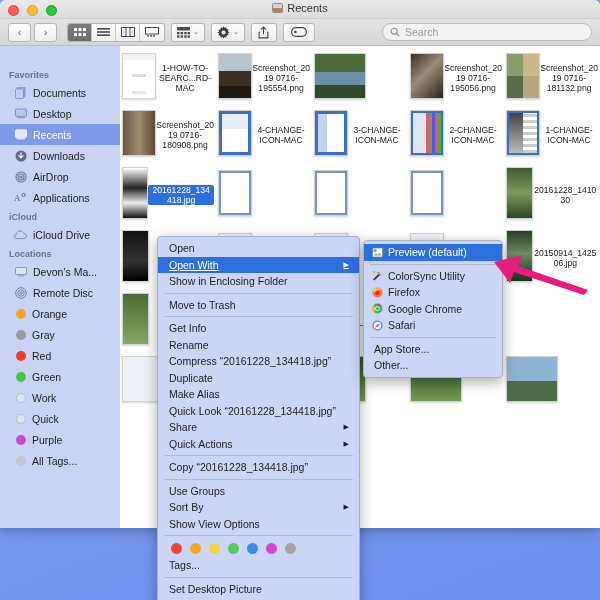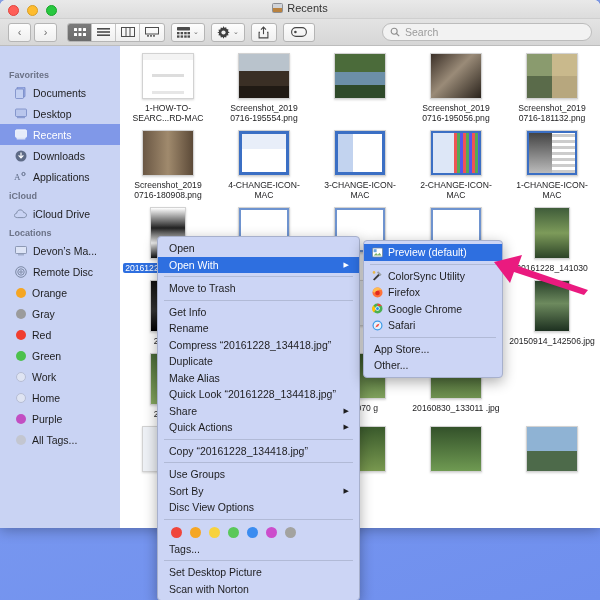--- a/index.html
+++ b/index.html
@@ -156,21 +156,21 @@
     background: #ffffff;
     position: relative;
     overflow: hidden;
     padding: 4px 0 0 0;
   }
   .grid-row { display: flex; }
   .file-cell {
     width: 96px;
     padding: 3px 2px 4px 2px;
     display: flex;
-    flex-direction: column;
+    flex-direction: row;
     align-items: center;
   }
   .thumb {
     width: 52px; height: 46px;
     background: #fff;
     border: 1px solid #d2d2d2;
     box-shadow: 0 1px 2px rgba(0,0,0,.16);
     display: flex; align-items: center; justify-content: center;
     overflow: hidden;
     margin-bottom: 4px;
@@ -206,21 +206,21 @@
     color: #1d1d1f;
     z-index: 40;
   }
   .mi {
     height: 16.5px;
     display: flex; align-items: center;
     padding: 0 10px 0 11px;
     white-space: nowrap;
     position: relative;
   }
-  .mi.hl { background: #2e6fe0; color: #fff; }
+  .mi.hl { background: #2e6fe0; color: #fff; text-decoration: underline; }
   .mi .arrow { margin-left: auto; font-size: 7px; }
   .msep { height: 1px; background: #b1bad6; margin: 3px 6px; }
   .tagrow { display: flex; gap: 8px; padding: 4px 0 3px 13px; }
   .tagdot { width: 11px; height: 11px; border-radius: 50%; }
 
   
   #submenu {
     position: absolute;
     left: 363px; top: 240px;
     width: 140px;
@@ -411,20 +411,32 @@
         <span class="sb-ico">
           <svg width="12" height="12" viewBox="0 0 12 12">
               <circle cx="6" cy="6" r="5.5" fill="#5e6b86"></circle>
               <path d="M6 2.6v5M3.6 5.4L6 7.8l2.4-2.4" stroke="#fff" stroke-width="1.2" fill="none"></path>
             </svg>
         </span>
         <span>Downloads</span>
       </div>
       <div class="sb-item">
         <span class="sb-ico">
+          <svg width="12" height="12" viewBox="0 0 12 12">
+              <g fill="none" stroke="#6f7c99" stroke-width="1.1">
+                <circle cx="6" cy="6" r="5"></circle>
+                <circle cx="6" cy="6" r="3"></circle>
+                <circle cx="6" cy="6" r="1"></circle>
+              </g>
+            </svg>
+        </span>
+        <span>AirDrop</span>
+      </div>
+      <div class="sb-item">
+        <span class="sb-ico">
           <svg width="13" height="11" viewBox="0 0 13 11">
               <text x="0" y="9" font-size="9" font-family="Liberation Serif, serif" fill="#5e6b86">A</text>
               <circle cx="9.5" cy="3" r="1.6" fill="none" stroke="#5e6b86" stroke-width="1"></circle>
             </svg>
         </span>
         <span>Applications</span>
       </div>
 
       <div class="sb-header">iCloud</div>
       <div class="sb-item">
@@ -474,21 +486,21 @@
       <div class="sb-item">
         <span class="dot" style="background:#4cc14c"></span>
         <span>Green</span>
       </div>
       <div class="sb-item">
         <span class="dot" style="background:#dfe4f2;border:1px solid #b6bdd4"></span>
         <span>Work</span>
       </div>
       <div class="sb-item">
         <span class="dot" style="background:#dfe4f2;border:1px solid #b6bdd4"></span>
-        <span>Home</span>
+        <span>Quick</span>
       </div>
       <div class="sb-item">
         <span class="dot" style="background:#c24ec2"></span>
         <span>Purple</span>
       </div>
       <div class="sb-item">
         <span class="dot" style="background:#c3c6d0"></span>
         <span>All Tags...</span>
       </div>
     </div>
@@ -705,20 +717,23 @@
 </div>
 
 <div id="context-menu">
   <div class="mi">
       <span>Open</span>
     </div>
   <div class="mi hl">
     <span>Open With</span>
     <span class="arrow">▶</span>
   </div>
+  <div class="mi">
+      <span>Show in Enclosing Folder</span>
+    </div>
 
   <div class="msep"></div>
   <div class="mi">
       <span>Move to Trash</span>
     </div>
 
   <div class="msep"></div>
   <div class="mi">
       <span>Get Info</span>
     </div>
@@ -753,21 +768,21 @@
 
   <div class="msep"></div>
   <div class="mi">
       <span>Use Groups</span>
     </div>
   <div class="mi">
     <span>Sort By</span>
     <span class="arrow">▶</span>
   </div>
   <div class="mi">
-      <span>Disc View Options</span>
+      <span>Show View Options</span>
     </div>
 
   <div class="msep"></div>
   <div class="tagrow">
     <div class="tagdot" style="background:#f0453a"></div>
     <div class="tagdot" style="background:#f5a623"></div>
     <div class="tagdot" style="background:#f7d23e"></div>
     <div class="tagdot" style="background:#5ac85a"></div>
     <div class="tagdot" style="background:#3b8cf0"></div>
     <div class="tagdot" style="background:#cc4ecc"></div>

